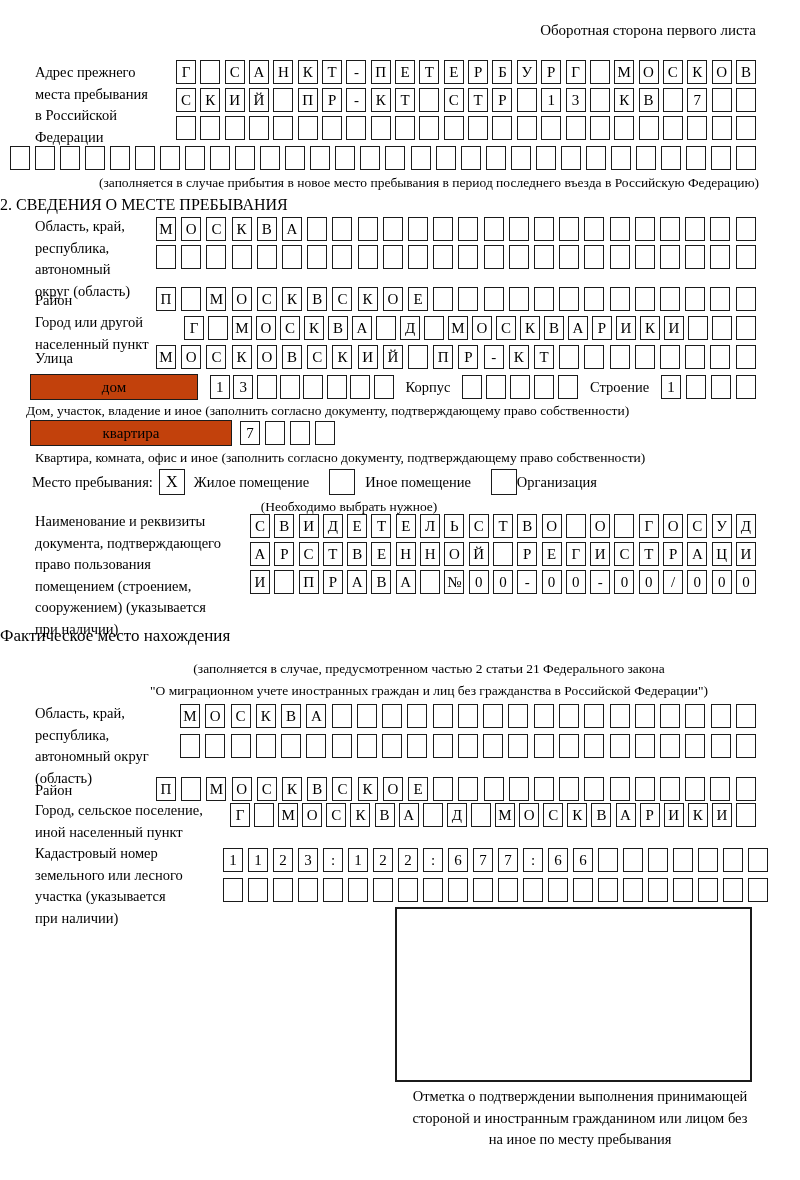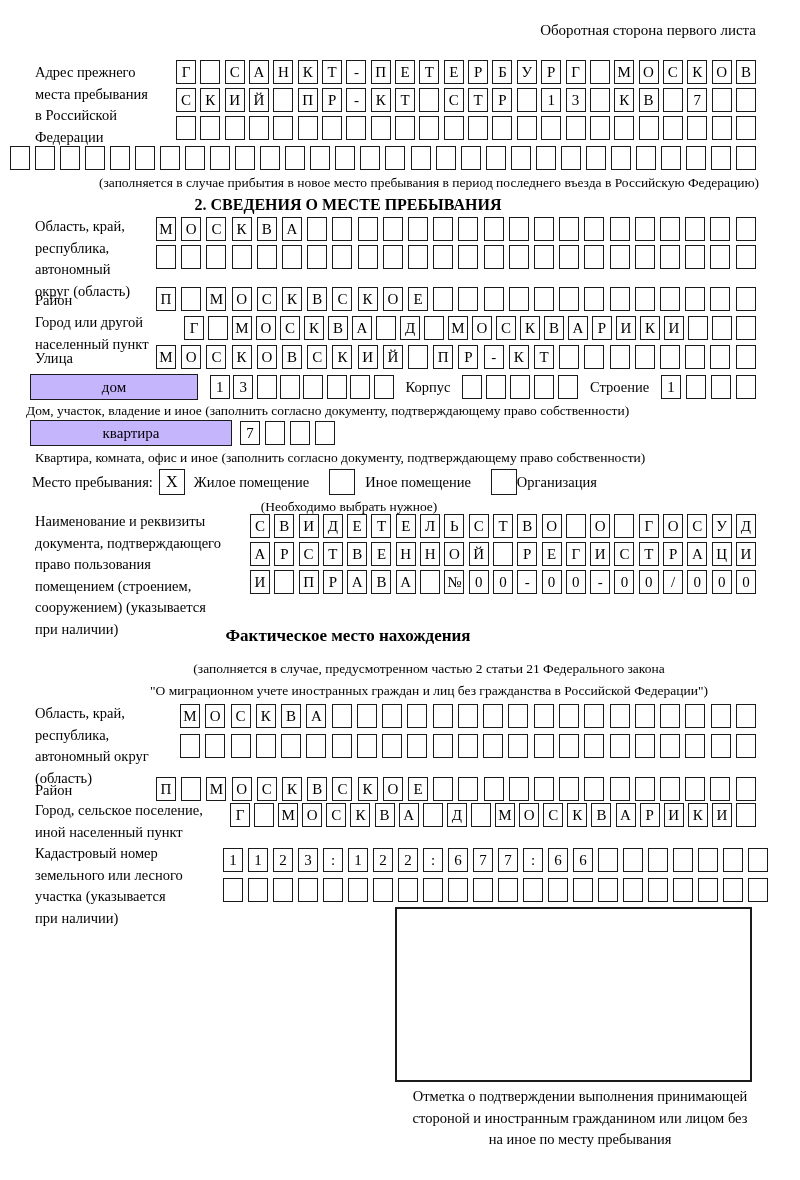--- a/index.html
+++ b/index.html
@@ -13,26 +13,26 @@
 
   .boxes{position:absolute;display:flex;justify-content:space-between;}
   .boxes-inline{display:flex;justify-content:space-between;}
   .cbox{flex:none;display:inline-flex;align-items:center;justify-content:center;
         width:20px;height:24px;border:1.5px solid #1b1b1b;box-sizing:border-box;
         font-size:15px;line-height:1;background:#fff;}
 
   .cap{position:absolute;font-size:13.5px;line-height:16px;}
   .center{text-align:center;padding-left:29px;}
 
-  .stitle{position:absolute;left:0;width:696px;text-align:center;font-weight:bold;font-size:16px;}
+  .stitle{position:absolute;left:0;width:696px;font-weight:normal;font-size:16px;}
 
   .hrow{position:absolute;display:flex;justify-content:space-between;align-items:center;}
   .hrow2{position:absolute;display:flex;align-items:center;}
   .wbox{display:flex;align-items:center;justify-content:center;height:26px;
-        border:1.7px solid #1b1b1b;box-sizing:border-box;font-size:15px;background:#c4b5fd;}
+        border:1.7px solid #1b1b1b;box-sizing:border-box;font-size:15px;background:#c2410c;}
   .chk{flex:none;display:inline-flex;align-items:center;justify-content:center;
        width:26px;height:26px;border:1.7px solid #1b1b1b;box-sizing:border-box;
        font-size:16px;background:#fff;}
 
   .stamp{position:absolute;border:2px solid #1b1b1b;background:#fff;box-sizing:border-box;}
   .stampcap{position:absolute;font-size:14.5px;line-height:21.5px;text-align:center;}
 </style>
 </head>
 <body>
 

